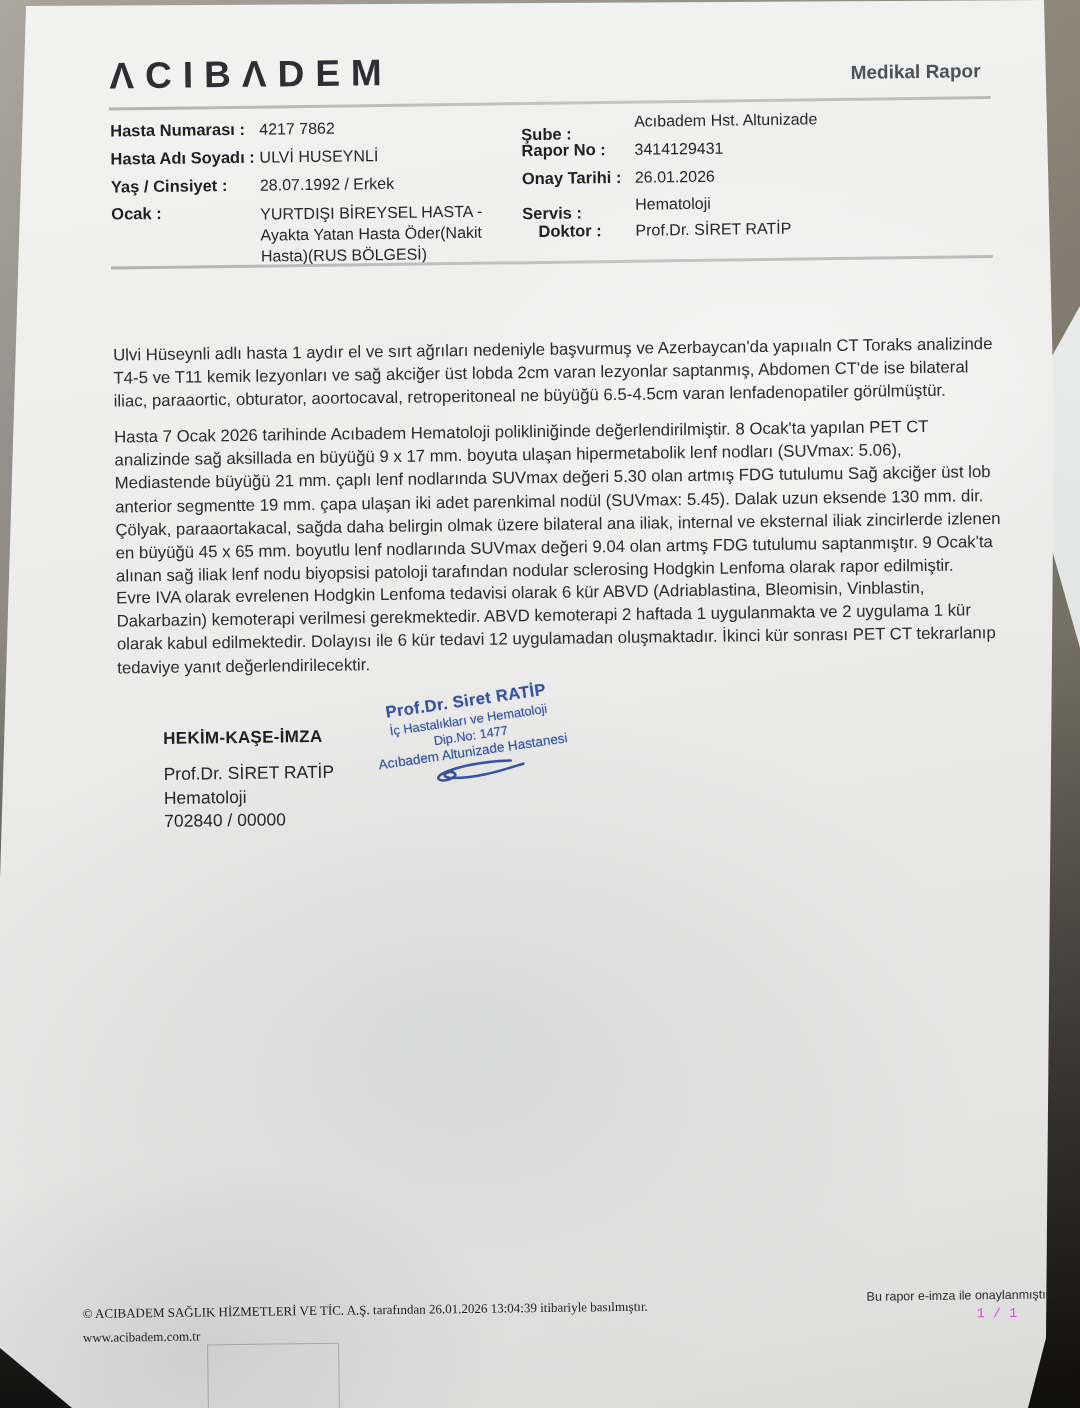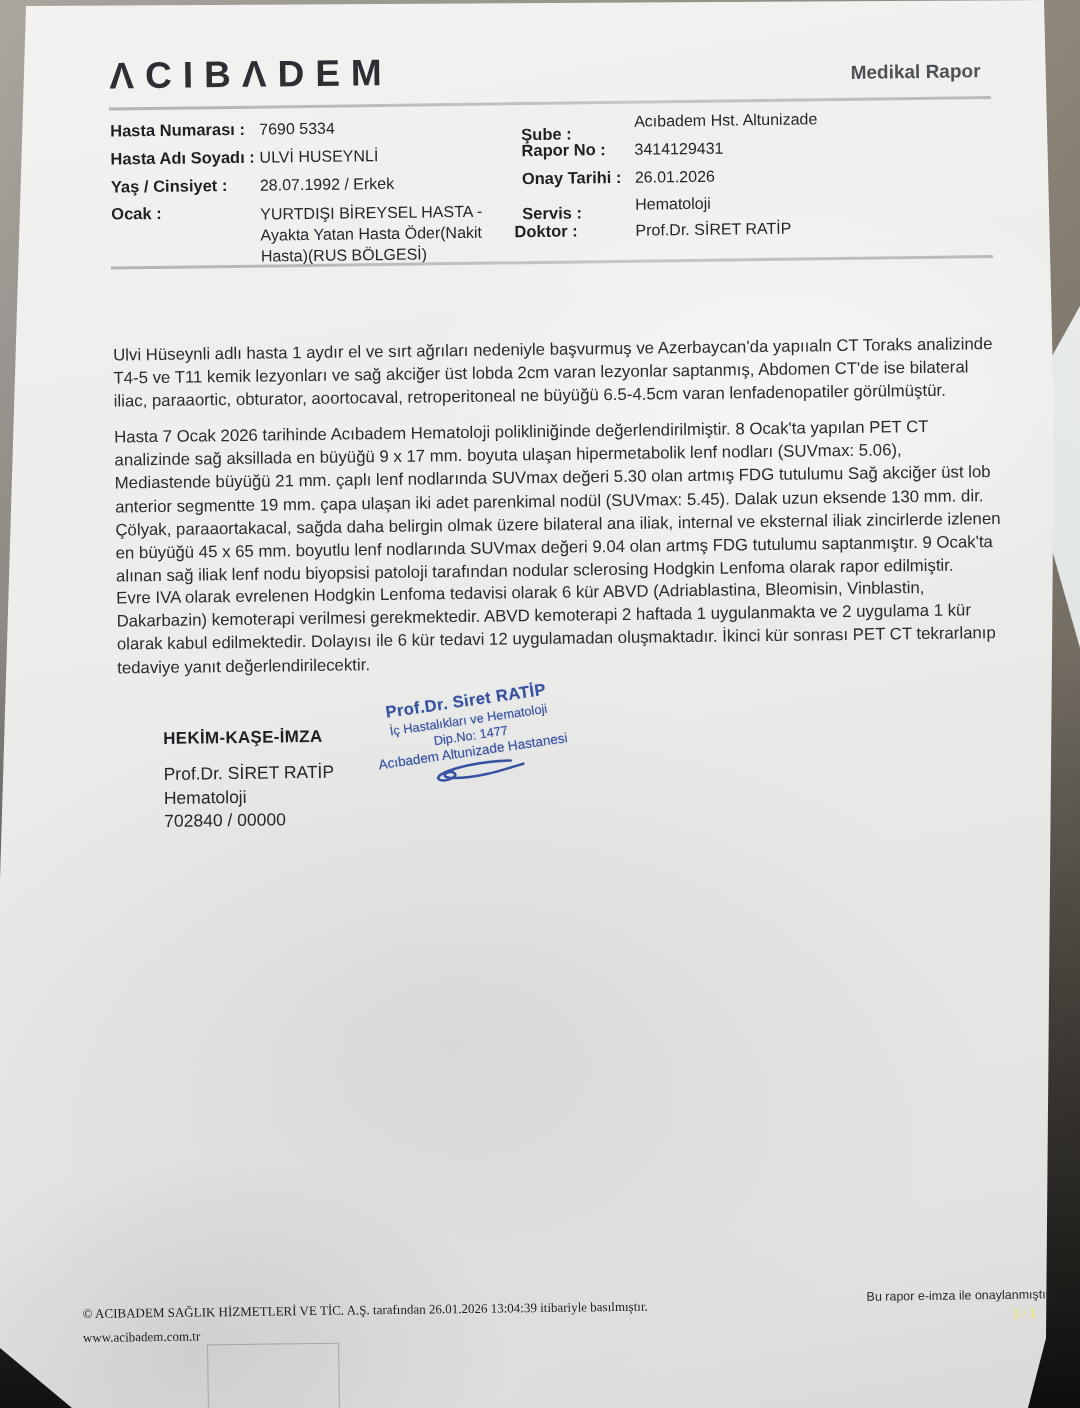--- a/index.html
+++ b/index.html
@@ -39,39 +39,39 @@
   .stamp{left:352px;top:690px;width:236px;transform:rotate(-7.5deg);color:#3752a3;text-align:center;
          text-shadow:0 0 1px rgba(55,82,163,0.45);}
   .stamp .s1{font-size:16.5px;font-weight:700;letter-spacing:0.4px;}
   .stamp .s2{font-size:12.8px;margin-top:2px;}
   .stamp .s3{font-size:12.8px;margin-top:1px;}
   .stamp .s4{font-size:13.5px;margin-top:1px;}
   .stamp svg{display:block;margin:1px auto 0 auto;}
   .footer-copy{left:74px;top:1300px;font-family:"Liberation Serif",serif;font-size:13px;color:#1d1d22;}
   .footer-web{left:74px;top:1324px;font-family:"Liberation Serif",serif;font-size:13px;color:#1d1d22;}
   .footer-esign{left:858px;top:1294px;font-size:12.5px;color:#2a2a2e;}
-  .footer-page{left:1004px;top:1312px;font-family:Liberation Serif, serif;font-size:13.5px;color:#fde047;}
+  .footer-page{left:968px;top:1312px;font-family:Liberation Mono, monospace;font-size:13.5px;color:#d946ef;}
   .pencil-box{left:198px;top:1340px;width:130px;height:90px;border:1px solid rgba(70,70,78,0.32);}
 </style>
 </head>
 <body>
 
 <div class="stage">
   <div class="bg"></div>
   <div class="second-sheet"></div>
   <div class="paper"></div>
 
   <div class="content">
 
     <div class="abs logo">ΛCIBΛDEM</div>
     <div class="abs doc-type">Medikal Rapor</div>
     <div class="abs rule rule1"></div>
 
     <div class="abs lbl" style="left:117px;top:116px">Hasta Numarası :</div>
-    <div class="abs val" style="left:266px;top:117px">7690 5334</div>
+    <div class="abs val" style="left:266px;top:117px">4217 7862</div>
 
     <div class="abs lbl" style="left:117px;top:144px">Hasta Adı Soyadı :</div>
     <div class="abs val" style="left:266px;top:145px">ULVİ HUSEYNLİ</div>
 
     <div class="abs lbl" style="left:117px;top:172px">Yaş / Cinsiyet :</div>
     <div class="abs val" style="left:266px;top:173px">28.07.1992 / Erkek</div>
 
     <div class="abs lbl" style="left:117px;top:199px">Ocak :</div>
     <div class="abs val kurum-val" style="left:266px;top:200px">YURTDIŞI BİREYSEL HASTA - Ayakta Yatan Hasta Öder(Nakit Hasta)(RUS BÖLGESİ)</div>
 
@@ -80,21 +80,21 @@
 
     <div class="abs lbl" style="left:528px;top:141px">Rapor No :</div>
     <div class="abs val" style="left:641px;top:142px">3414129431</div>
 
     <div class="abs lbl" style="left:528px;top:169px">Onay Tarihi :</div>
     <div class="abs val" style="left:641px;top:170px">26.01.2026</div>
 
     <div class="abs lbl" style="left:528px;top:204px">Servis :</div>
     <div class="abs val" style="left:641px;top:197px">Hematoloji</div>
 
-    <div class="abs lbl" style="left:520px;top:222px">Doktor :</div>
+    <div class="abs lbl" style="left:544px;top:222px">Doktor :</div>
     <div class="abs val" style="left:641px;top:223px">Prof.Dr. SİRET RATİP</div>
 
     <div class="abs rule rule2"></div>
 
     <div class="abs para" style="top:338px">Ulvi Hüseynli adlı hasta 1 aydır el ve sırt ağrıları nedeniyle başvurmuş ve Azerbaycan'da yapııaln CT Toraks analizinde T4-5 ve T11 kemik lezyonları ve sağ akciğer üst lobda 2cm varan lezyonlar saptanmış, Abdomen CT'de ise bilateral iliac, paraaortic, obturator, aoortocaval, retroperitoneal ne büyüğü 6.5-4.5cm varan lenfadenopatiler görülmüştür.</div>
     <div class="abs para" style="top:420px">Hasta 7 Ocak 2026 tarihinde Acıbadem Hematoloji polikliniğinde değerlendirilmiştir. 8 Ocak'ta yapılan PET CT analizinde sağ aksillada en büyüğü 9 x 17 mm. boyuta ulaşan hipermetabolik lenf nodları (SUVmax: 5.06), Mediastende büyüğü 21 mm. çaplı lenf nodlarında SUVmax değeri 5.30 olan artmış FDG tutulumu Sağ akciğer üst lob anterior segmentte 19 mm. çapa ulaşan iki adet parenkimal nodül (SUVmax: 5.45). Dalak uzun eksende 130 mm. dir. Çölyak, paraaortakacal, sağda daha belirgin olmak üzere bilateral ana iliak, internal ve eksternal iliak zincirlerde izlenen en büyüğü 45 x 65 mm. boyutlu lenf nodlarında SUVmax değeri 9.04 olan artmş FDG tutulumu saptanmıştır. 9 Ocak'ta alınan sağ iliak lenf nodu biyopsisi patoloji tarafından nodular sclerosing Hodgkin Lenfoma olarak rapor edilmiştir.</div>
     <div class="abs para" style="top:581px">Evre IVA olarak evrelenen Hodgkin Lenfoma tedavisi olarak 6 kür ABVD (Adriablastina, Bleomisin, Vinblastin, Dakarbazin) kemoterapi verilmesi gerekmektedir. ABVD kemoterapi 2 haftada 1 uygulanmakta ve 2 uygulama 1 kür olarak kabul edilmektedir. Dolayısı ile 6 kür tedavi 12 uygulamadan oluşmaktadır. İkinci kür sonrası PET CT tekrarlanıp tedaviye yanıt değerlendirilecektir.</div>
 
     <div class="abs sig-head">HEKİM-KAŞE-İMZA</div>
     <div class="abs sig-line" style="top:759px">Prof.Dr. SİRET RATİP</div>

